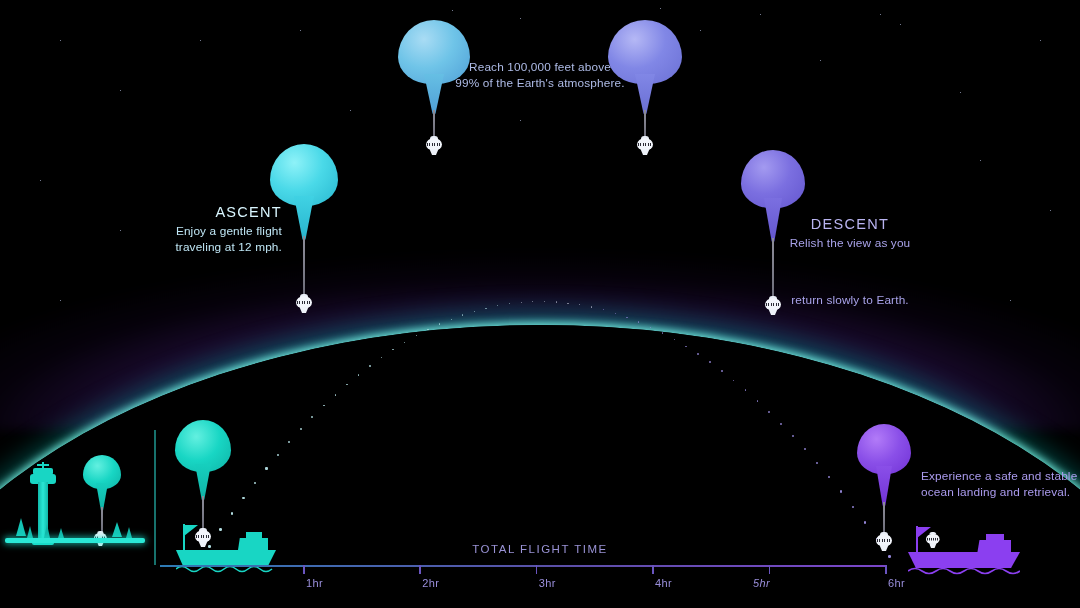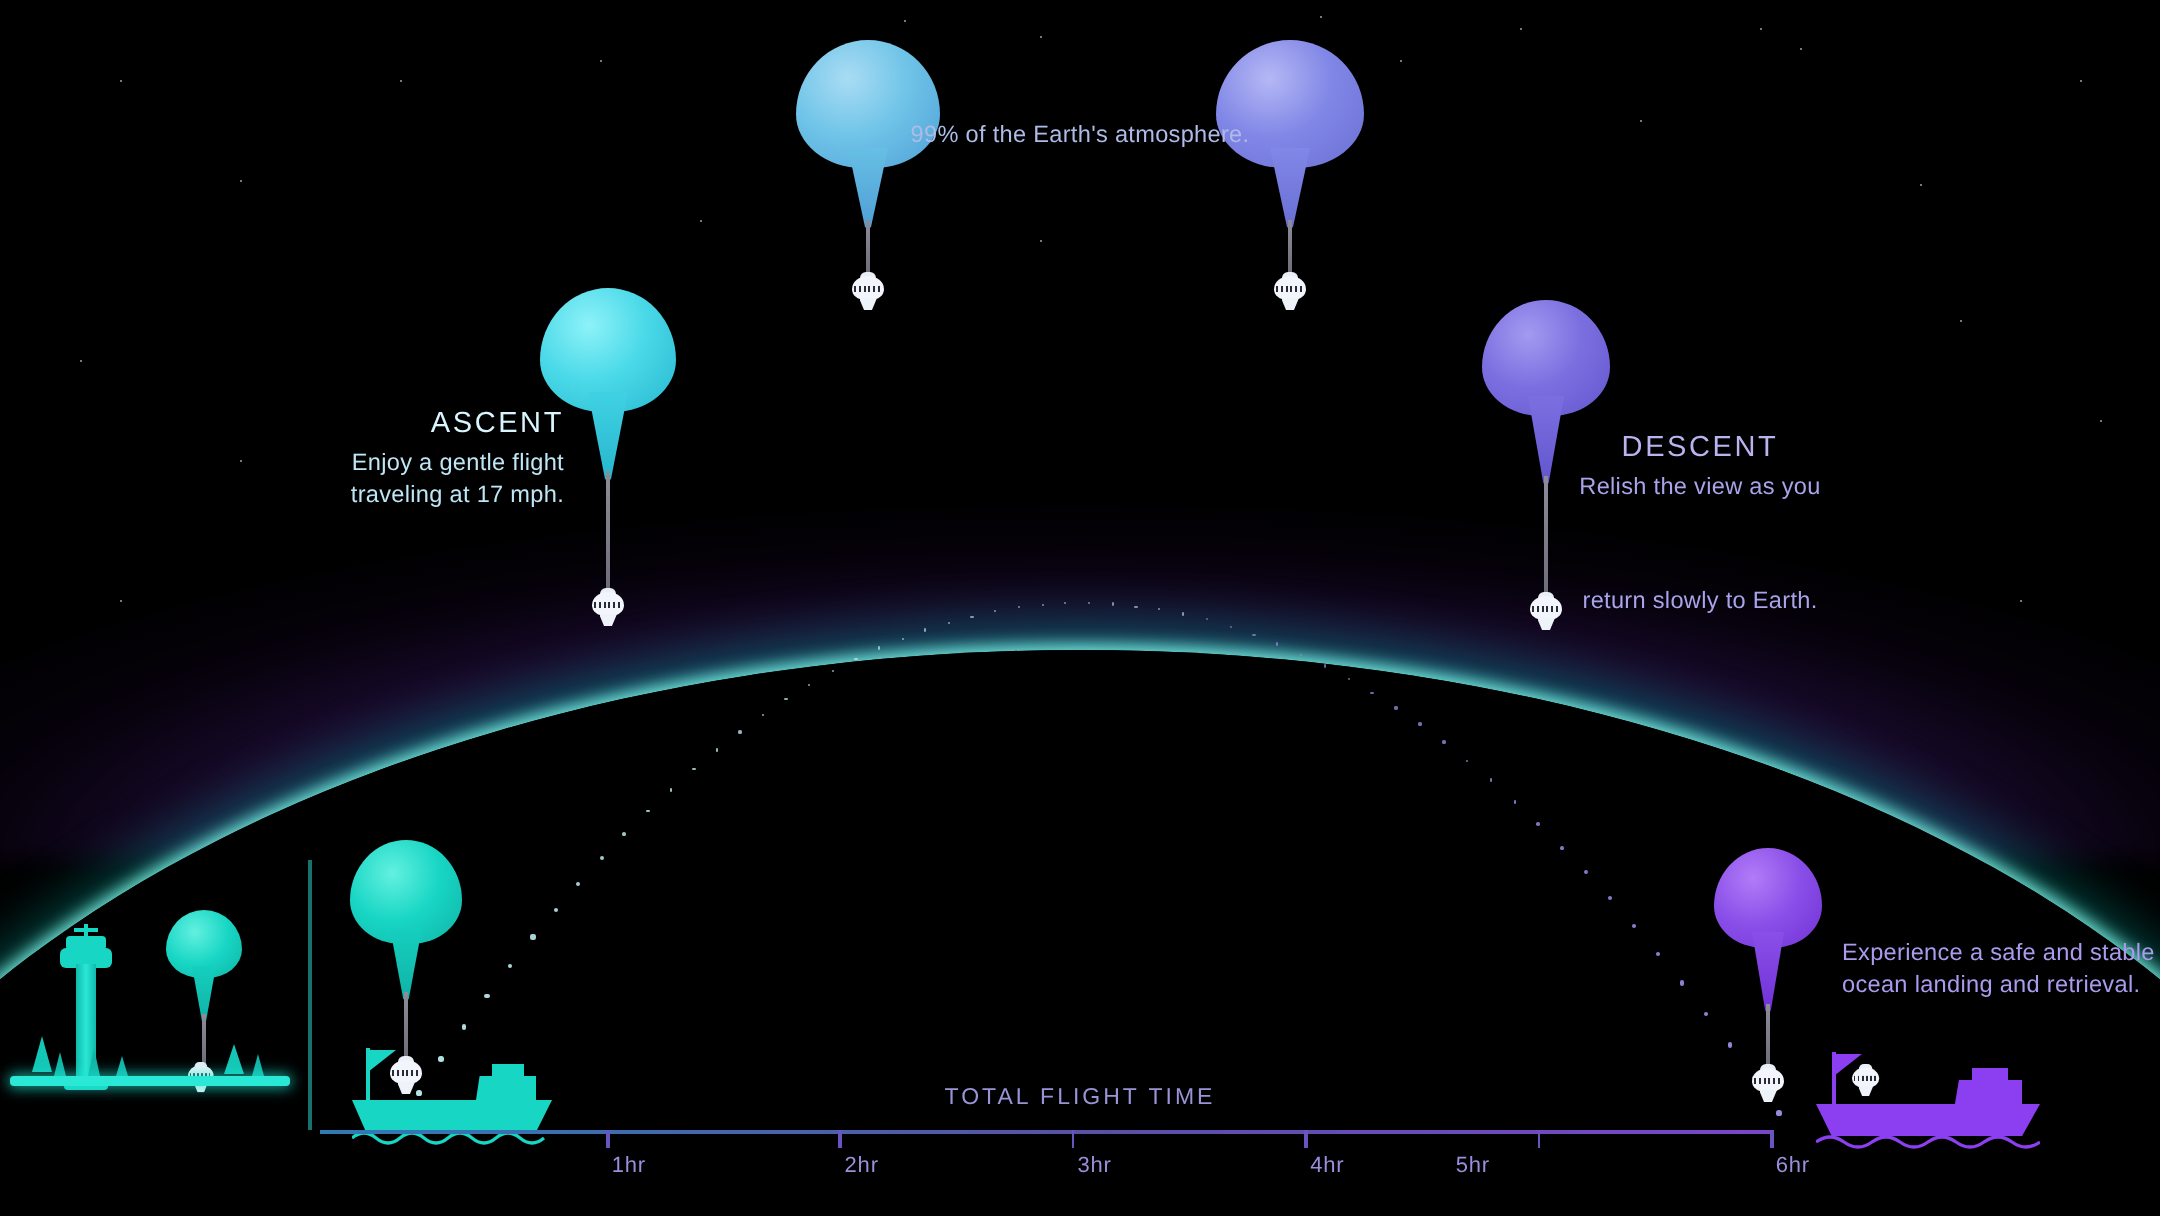--- a/index.html
+++ b/index.html
@@ -270,24 +270,25 @@
       <div class="cap-top"></div>
         <div class="cap-body"></div>
       <div class="cap-band"></div>
         <div class="cap-skirt"></div>
     </div>
   </div>
 
   <div class="lbl" style="left:156px;top:203px;width:126px;text-align:right;">
     <h3 style="color:#d9f6ff;">ASCENT</h3>
     <p style="color:#bfe6f5;">Enjoy a gentle flight</p>
-    <p style="color:#bfe6f5;">traveling at 17 mph.</p>
+    <p style="color:#bfe6f5;">traveling at 12 mph.</p>
   </div>
 
   <div class="lbl" style="left:444px;top:60px;width:192px;text-align:center;">
+    <p style="color:#aebbe6;">Reach 100,000 feet above</p>
     <p style="color:#aebbe6;">99% of the Earth's atmosphere.</p>
   </div>
 
   <div class="lbl" style="left:788px;top:215px;width:124px;text-align:center;">
     <h3 style="color:#b9b4f0;">DESCENT</h3>
     <p style="color:#a9a3ea;">Relish the view as you</p>
     <p style="color:#a9a3ea;margin-top:41px;">return slowly to Earth.</p>
   </div>
 
 
@@ -351,18 +352,18 @@
   <div id="ticks">
       <div class="tick" style="left: 303px; top: 565px; height: 9px; background: rgb(106, 85, 192);"></div>
       <div class="tick-lbl" style="left: 283px; top: 577px; color: rgb(154, 143, 220);">1hr</div>
       <div class="tick" style="left: 419.4px; top: 565px; height: 9px; background: rgb(106, 85, 192);"></div>
       <div class="tick-lbl" style="left: 399.4px; top: 577px; color: rgb(154, 143, 220);">2hr</div>
       <div class="tick" style="left: 535.8px; top: 565px; height: 9px; background: rgb(106, 85, 192);"></div>
       <div class="tick-lbl" style="left: 515.8px; top: 577px; color: rgb(154, 143, 220);">3hr</div>
       <div class="tick" style="left: 652.2px; top: 565px; height: 9px; background: rgb(106, 85, 192);"></div>
       <div class="tick-lbl" style="left: 632.2px; top: 577px; color: rgb(154, 143, 220);">4hr</div>
       <div class="tick" style="left: 768.6px; top: 565px; height: 9px; background: rgb(106, 85, 192);"></div>
-      <div class="tick-lbl" style="left: 705px; top: 577px; color: rgb(154, 143, 220);">5hr</div>
+      <div class="tick-lbl" style="left: 730px; top: 577px; color: rgb(154, 143, 220); font-style: italic;">5hr</div>
       <div class="tick" style="left: 885px; top: 565px; height: 9px; background: rgb(106, 85, 192);"></div>
       <div class="tick-lbl" style="left: 865px; top: 577px; color: rgb(154, 143, 220);">6hr</div>
     </div>
 
 </div>
 
 </body></html>

